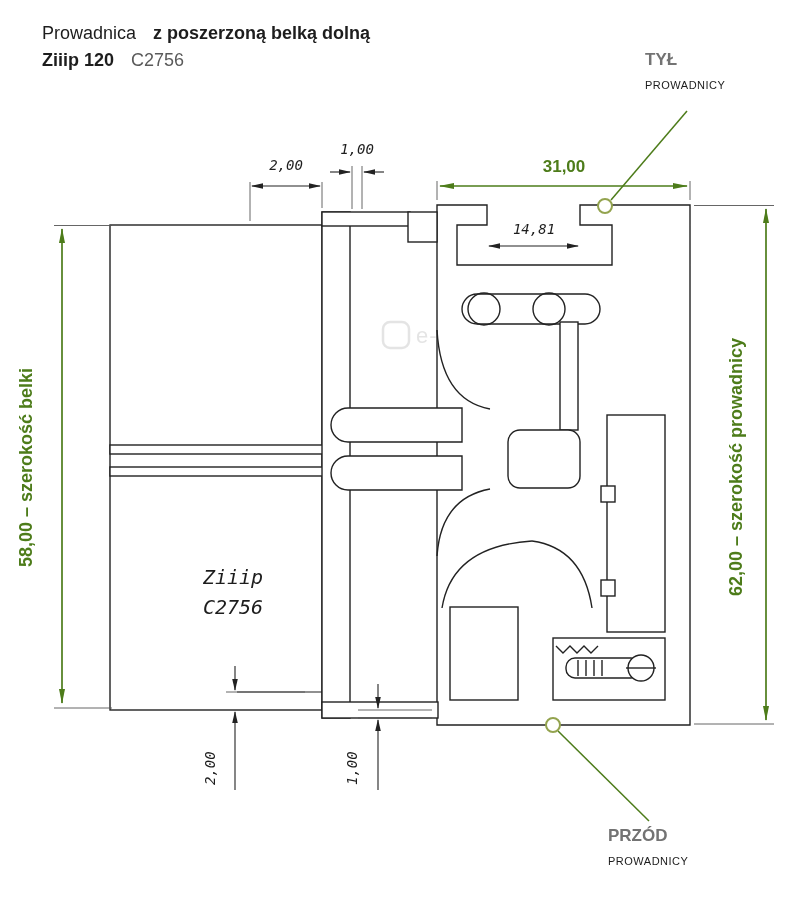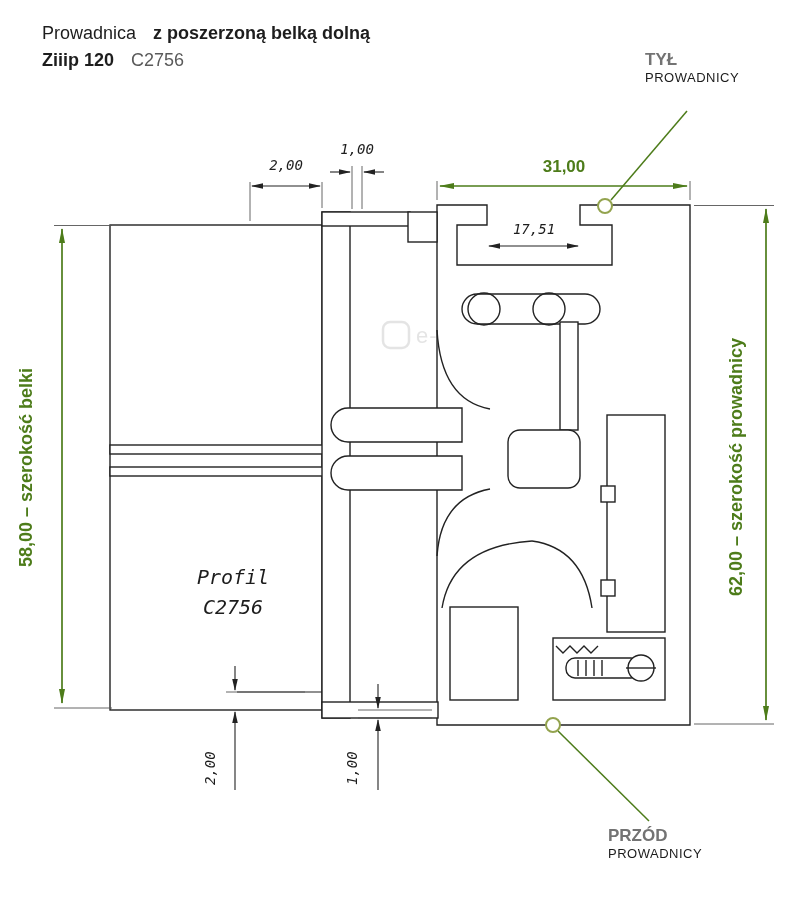--- a/index.html
+++ b/index.html
@@ -6,21 +6,21 @@
   body{
     width:800px;height:900px;background:#ffffff;position:relative;overflow:hidden;
     font-family:"Liberation Sans", sans-serif;color:#1d1d1d;
   }
   .abs{position:absolute;}
   .title{font-size:18px;line-height:27px;color:#1d1d1d;}
   .title .b{font-weight:700;}
   .title .gap{margin-right:17px;}
   .title .gray{color:#5a5a5a;}
   .callout .lbl{font-weight:700;font-size:17px;color:#737373;}
-  .callout .sub{font-size:13px;letter-spacing:.5px;color:#1c1c1c;}
+  .callout .sub{font-size:11px;letter-spacing:.5px;color:#1c1c1c;margin-top:9px;}
   .dim-green{color:#4d7c1a;font-weight:700;font-size:17px;text-align:center;}
   .cad{font-family:"DejaVu Sans Mono", monospace;color:#1d1d1d;font-style:italic;}
   .dim-sm{font-size:14px;text-align:center;}
   .vlabel{
     writing-mode:vertical-rl;transform:rotate(180deg);
     color:#4d7c1a;font-size:18px;font-weight:600;white-space:nowrap;
     display:flex;align-items:center;justify-content:center;width:24px;
   }
   .vdim{
     writing-mode:vertical-rl;transform:rotate(180deg);
@@ -156,30 +156,30 @@
   <div class="sub">PROWADNICY</div>
 </div>
 
 <div class="abs callout" style="left:608px;top:826px">
   <div class="lbl">PRZÓD</div>
   <div class="sub">PROWADNICY</div>
 </div>
 
 <div class="abs dim-green" style="left:518px;top:157px;width:92px">31,00</div>
 
-<div class="abs cad dim-sm" style="left:493px;top:221px;width:82px">17,51</div>
+<div class="abs cad dim-sm" style="left:493px;top:221px;width:82px">14,81</div>
 
 <div class="abs cad dim-sm" style="left:251px;top:157px;width:70px">2,00</div>
 
 <div class="abs cad dim-sm" style="left:327px;top:141px;width:60px">1,00</div>
 
 <div class="abs vlabel" style="left:14px;top:226px;height:482px">58,00 – szerokość belki</div>
 
 <div class="abs vlabel" style="left:724px;top:208px;height:518px">62,00 – szerokość prowadnicy</div>
 
 <div class="abs cad vdim" style="left:200px;top:740px;height:56px">2,00</div>
 
 <div class="abs cad vdim" style="left:342px;top:740px;height:56px">1,00</div>
 
 <div class="abs cad profil" style="left:168px;top:562px;width:130px">
-  <div>Profil</div>
+  <div>Ziiip</div>
   <div>C2756</div>
 </div>
 
 </body></html>

